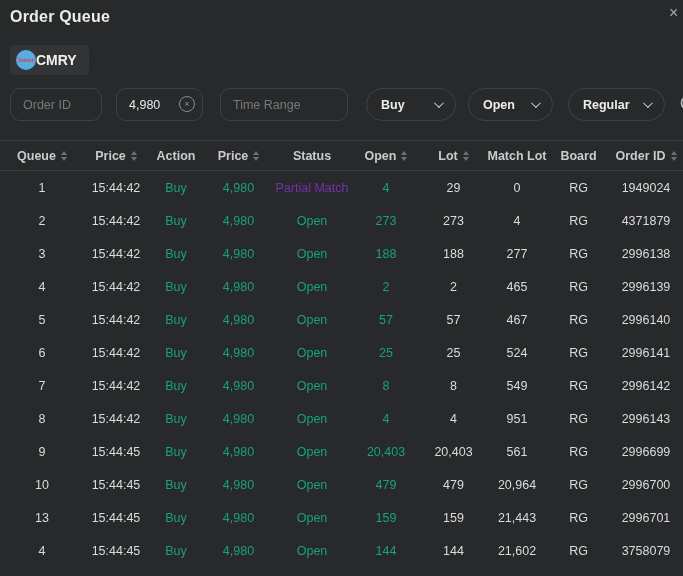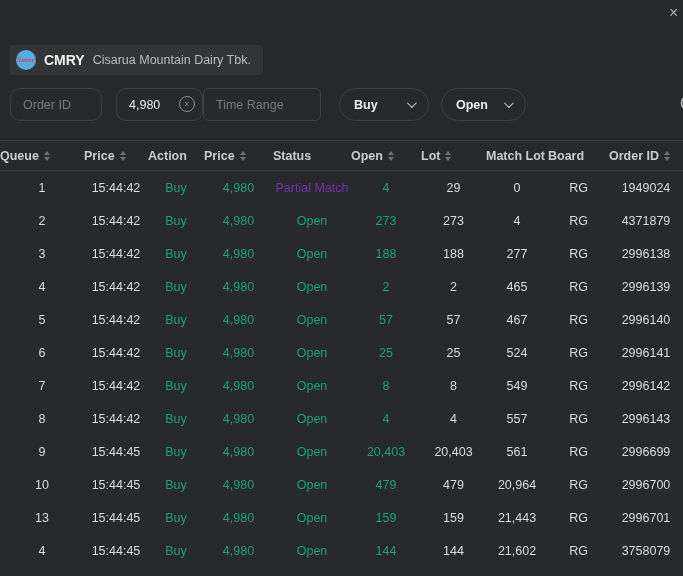--- a/index.html
+++ b/index.html
@@ -11,21 +11,21 @@
   html,body{width:683px;height:576px;}
   body{
     position:relative; width:683px; height:576px; overflow:hidden;
     background:var(--bg); font-family:"Liberation Sans", sans-serif;
     color:var(--text); -webkit-font-smoothing:antialiased;
   }
   .titlebar{position:relative; height:32px; padding:8px 10px 0 10px;}
   .title{font-size:16px; font-weight:700; color:#ebecec; letter-spacing:.2px;}
   .close{position:absolute; left:669px; top:5px; font-size:16px; color:#a9acae; cursor:pointer; line-height:1;}
   .chip{
-    display:inline-flex; align-items:center; gap:8px; margin:13px 0 0 10px;
+    display:inline-flex; align-items:center; margin:13px 0 0 10px;
     background:var(--chip); border-radius:4px; padding:5px 12px 5px 6px; height:30px;
   }
   .logo{
     width:20px; height:20px; border-radius:50%; background:#56ade0;
     display:flex; align-items:center; justify-content:center; overflow:hidden;
     color:#e23b52; font-family:"DejaVu Serif", serif; font-style:italic;
     font-weight:700; font-size:6px; line-height:1;
   }
   .ticker{font-size:14px; font-weight:700; color:#f0f1f1;}
   .company{font-size:12.5px; color:#b9bcbe;}
@@ -37,21 +37,21 @@
   }
   .f-input::placeholder{color:var(--placeholder);}
   .in-orderid{width:92px;}
   .pricewrap{position:relative; width:87px; margin-left:14px;}
   .in-price{width:87px; padding-right:28px;}
   .clear-btn{
     position:absolute; right:8px; top:8px; width:16px; height:16px;
     border:1px solid #8a8d8f; border-radius:50%; color:#8a8d8f;
     font-size:9px; line-height:14px; text-align:center; cursor:pointer;
   }
-  .in-time{width:118px; border-radius:6px;}
+  .in-time{width:128px; margin-left:17px;}
   .dropdown{
     height:33px; border:1px solid var(--border); border-radius:17px;
     display:flex; align-items:center; justify-content:space-between;
     padding:0 14px; cursor:pointer; background:transparent;
   }
   .dd-label{font-size:12.5px; font-weight:700; color:#eceded;}
   .chev{
     width:7px; height:7px; border-right:1.6px solid #cfd1d2; border-bottom:1.6px solid #cfd1d2;
     transform:rotate(45deg) translateY(-2px); margin-left:12px;
   }
@@ -59,65 +59,69 @@
   .dd-status{width:85px; margin-left:12px;}
   .dd-board{width:97px; margin-left:15px;}
   .search{position:absolute; left:660px; top:6px; cursor:pointer;}
   .table{margin-top:19px; font-size:12.5px;}
   .thead{
     display:grid; grid-template-columns:84px 64px 56px 69px 78px 70px 65px 62px 61px 74px;
     height:31px; align-items:center;
     border-top:1px solid #3b3d3e; border-bottom:1px solid #3b3d3e;
   }
   .th{
-    display:flex; align-items:center; 
+    display:flex; align-items:center; justify-content:center;
     font-weight:700; color:var(--head); cursor:default;
   }
   .th.sortable{cursor:pointer;}
   .sort{display:inline-flex; flex-direction:column; gap:2px; margin-left:5px;}
   .tri-up{width:0;height:0;border-left:3.5px solid transparent;border-right:3.5px solid transparent;border-bottom:4px solid #6f7274;}
   .tri-down{width:0;height:0;border-left:3.5px solid transparent;border-right:3.5px solid transparent;border-top:4px solid #6f7274;}
   .tbody .tr{
     display:grid; grid-template-columns:84px 64px 56px 69px 78px 70px 65px 62px 61px 74px;
     height:33px; align-items:center;
   }
   .td{text-align:center; color:#d9dbdc;}
   .td.green{color:var(--green);}
   .td.purple{color:var(--purple);}
 </style>
 </head>
 <body>
 
 
 
 <div class="titlebar">
+  <span class="title">Order Queue</span>
   <span class="close">×</span>
 </div>
 
 <div class="chip">
   <span class="logo">Cimory</span>
   <span class="ticker">CMRY</span>
-  <span class="company">Cisarua Mountain Dairy Tbk.</span>
 </div>
 
 <div class="filterbar">
   <input class="f-input in-orderid" placeholder="Order ID" style="">
   <span class="pricewrap">
     <input class="f-input in-price" value="4,980" style="">
     <span class="clear-btn">×</span>
   </span>
   <input class="f-input in-time" placeholder="Time Range" style="">
   <div class="dropdown dd-action">
     <span class="dd-label">Buy</span>
     <span class="chev"></span>
   </div>
   <div class="dropdown dd-status">
     <span class="dd-label">Open</span>
     <span class="chev"></span>
   </div>
+  <div class="dropdown dd-board">
+    <span class="dd-label">Regular</span>
+    <span class="chev"></span>
+  </div>
   <span class="search">
     <svg width="30" height="22" viewBox="0 0 30 22" fill="none">
       <circle cx="18" cy="9" r="6.5" stroke="#c4c7c9" stroke-width="1.6"></circle>
       <line x1="22.5" y1="14" x2="27" y2="19" stroke="#c4c7c9" stroke-width="1.6" stroke-linecap="round"></line>
     </svg>
   </span>
 </div>
 
 <div class="table">
   <div class="thead" id="thead">
@@ -262,21 +266,21 @@
         <div class="td">2996142</div>
       </div>
       <div class="tr">
         <div class="td">8</div>
         <div class="td">15:44:42</div>
         <div class="td green">Buy</div>
         <div class="td green">4,980</div>
         <div class="td green">Open</div>
         <div class="td green">4</div>
         <div class="td">4</div>
-        <div class="td">557</div>
+        <div class="td">951</div>
         <div class="td">RG</div>
         <div class="td">2996143</div>
       </div>
       <div class="tr">
         <div class="td">9</div>
         <div class="td">15:44:45</div>
         <div class="td green">Buy</div>
         <div class="td green">4,980</div>
         <div class="td green">Open</div>
         <div class="td green">20,403</div>

